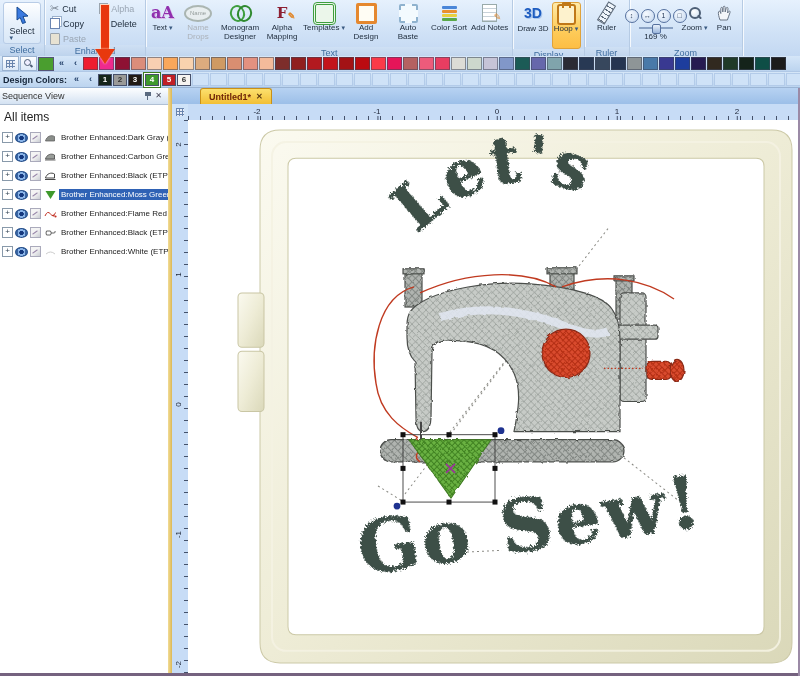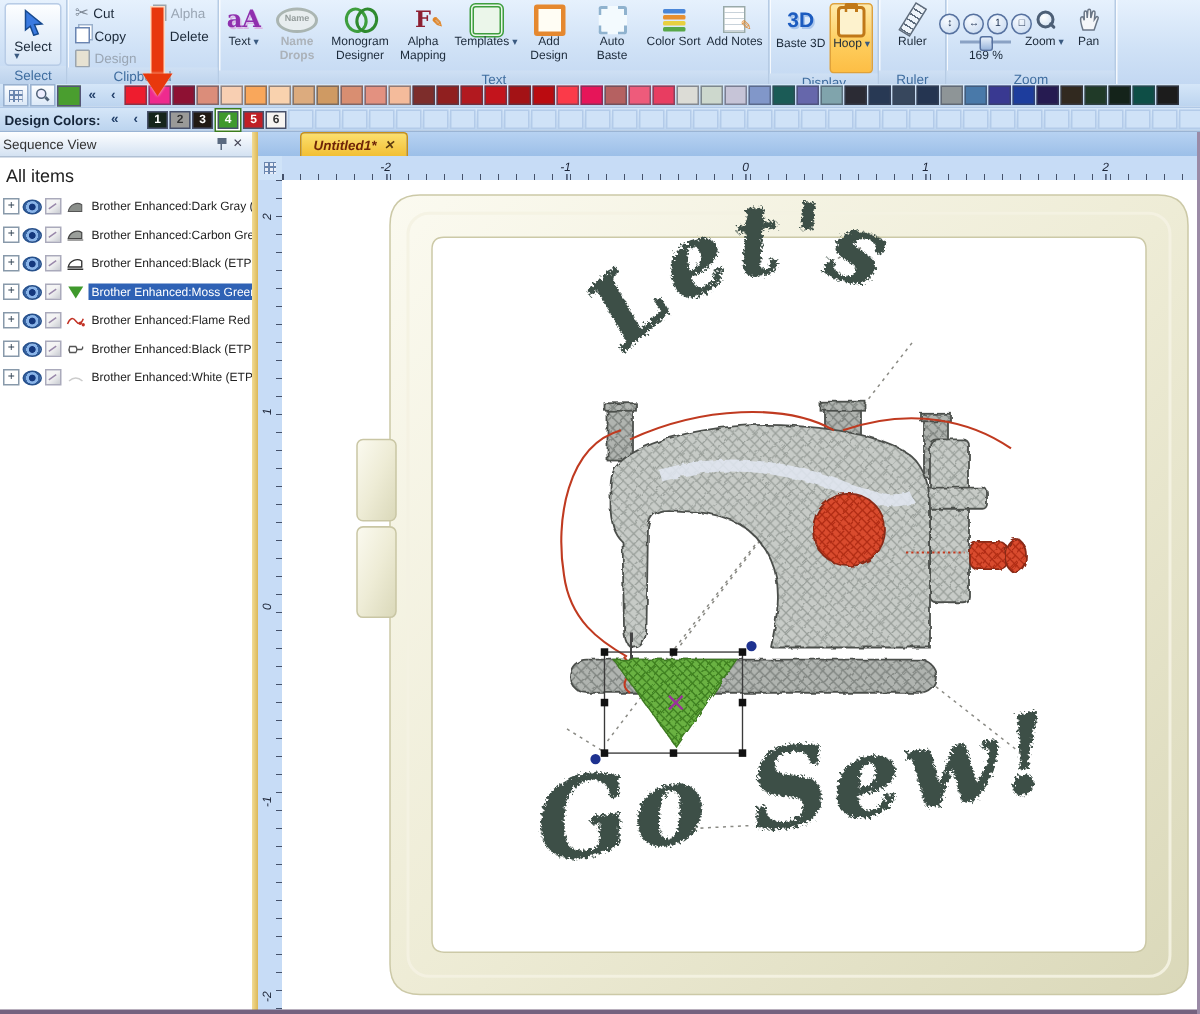--- a/index.html
+++ b/index.html
@@ -15,21 +15,21 @@
   .rg-body{flex:1;display:flex;align-items:center;padding:2px 3px 0 3px;gap:2px;}
   .rg-label{height:12px;font-size:9px;color:#3f6d9f;text-align:center;line-height:12px;
     background:linear-gradient(#cfe0f4,#bcd2ec);}
   .bigbtn{display:flex;flex-direction:column;align-items:center;justify-content:center;
     width:36px;height:40px;border:1px solid #b8cce6;border-radius:3px;font-size:9px;color:#1c2a3a;
     background:linear-gradient(#fdfeff,#e8f1fb 50%,#d9e7f7);cursor:pointer;}
   .tbtn{display:flex;flex-direction:column;align-items:center;justify-content:flex-start;
     min-width:25px;max-width:38px;height:44px;padding:1px 1px 0;font-size:8px;line-height:1.1;
     color:#1c2a3a;text-align:center;border-radius:3px;cursor:pointer;}
   .tbtn .ic{height:20px;display:flex;align-items:center;justify-content:center;margin-bottom:1px;}
-  .tbtn.disabled{color:#98a4b2;filter:grayscale(.8);opacity:.75;font-weight:bold;}
+  .tbtn.disabled{color:#98a4b2;filter:grayscale(.8);opacity:.75;}
   .tbtn.active{background:linear-gradient(#ffeaa9,#fece5e 55%,#fdbe45);border:1px solid #dfa23b;}
   .sbtn{display:flex;align-items:center;gap:3px;height:13px;font-size:9px;color:#1c2a3a;padding:0 2px;cursor:pointer;}
   .sbtn.disabled{color:#9aa6b4;}
   .clip-grid{display:grid;grid-template-columns:auto auto;grid-auto-rows:13px;column-gap:6px;align-content:center;}
   .dd::after{content:"▾";font-size:7px;color:#3a5a80;margin-left:2px;}
   .ddb::after{content:"▾";display:block;font-size:7px;color:#3a5a80;line-height:4px;}
 
   
   .i-scissors{font-size:11px;color:#7c8794;}
   .i-x{color:#c43a2a;font-weight:bold;font-size:10px;}
@@ -118,21 +118,21 @@
   .exp::before{content:"+";}
   .eye{width:11px;height:8px;border-radius:50%;flex:0 0 auto;cursor:pointer;
     background:radial-gradient(circle at 50% 50%,#14387e 0 2px,#8ab4e8 2.5px 4px,#3a66a4 4px);border:1px solid #26508c;}
   .sticon{width:9px;height:9px;border:1px solid #aab;flex:0 0 auto;background:linear-gradient(135deg,#f4f4f4 45%,#c9ccd2);position:relative;cursor:pointer;}
   .sticon::after{content:"";position:absolute;left:1px;top:4px;width:6px;height:1px;background:#98a;transform:rotate(-35deg);}
   .thumb{width:14px;height:13px;flex:0 0 auto;display:flex;align-items:center;justify-content:center;}
   .seq-label{padding:0 2px;line-height:11px;}
   .seq-row.selected .seq-label{background:#2f62b5;color:#fff;}
 
   
-  .canvas-pane{position:absolute;left:168px;top:0;width:632px;height:588px;font-style:italic;}
+  .canvas-pane{position:absolute;left:168px;top:0;width:632px;height:588px;}
   .splitter{position:absolute;left:0;top:0;bottom:0;width:4px;background:linear-gradient(90deg,#f2dc96,#dcb856);z-index:5;}
   .tabbar{position:absolute;left:4px;right:0;top:0;height:16px;background:linear-gradient(#b7d2f2,#9cbfe8);border-bottom:1px solid #c8a23c;}
   .tab{position:absolute;left:28px;top:0;height:15px;display:flex;align-items:center;gap:5px;
     background:linear-gradient(#fce06e,#f2bf35);border:1px solid #c89018;border-bottom:none;
     border-radius:3px 3px 0 0;font-size:9px;font-weight:bold;color:#6e2408;padding:0 8px;cursor:pointer;}
   .tclose{font-size:8px;color:#5a3a10;cursor:pointer;}
   .corner{position:absolute;left:4px;top:16px;width:16px;height:16px;background:#cfe3f8;border-right:1px solid #9ab0cc;border-bottom:1px solid #9ab0cc;display:flex;align-items:center;justify-content:center;}
   .corner .i-grid{width:8px;height:8px;}
   .hruler{position:absolute;left:20px;right:0;top:16px;height:16px;background:#c7dcf6;border-bottom:1px solid #7e8ba0;}
   .hruler::before{content:"";position:absolute;left:0;right:0;bottom:0;height:4px;
@@ -187,24 +187,24 @@
         <div class="sbtn">
             <span class="i-copy"></span>
             <span>Copy</span>
           </div>
         <div class="sbtn">
             <span class="i-x">✗</span>
             <span>Delete</span>
           </div>
         <div class="sbtn disabled">
             <span class="i-paste"></span>
-            <span>Design</span>
-          </div>
-      </div>
-      <div class="rg-label">Clipboard</div>
+            <span>Paste</span>
+          </div>
+      </div>
+      <div class="rg-label">Enhanced</div>
     </div>
 
     <div class="rgroup">
       <div class="rg-body">
         <div class="tbtn">
             <span class="ic i-aA">aA</span>
             <span class="dd">Text</span>
           </div>
         <div class="tbtn disabled">
             <span class="ic">
@@ -262,21 +262,21 @@
             <span>Add Notes</span>
           </div>
       </div>
       <div class="rg-label">Text</div>
     </div>
 
     <div class="rgroup">
       <div class="rg-body">
         <div class="tbtn">
             <span class="ic i-3d">3D</span>
-            <span>Baste 3D</span>
+            <span>Draw 3D</span>
           </div>
         <div class="tbtn active">
             <span class="ic">
               <span class="i-hoopic"></span>
             </span>
             <span class="dd">Hoop</span>
           </div>
       </div>
       <div class="rg-label">Display</div>
     </div>

